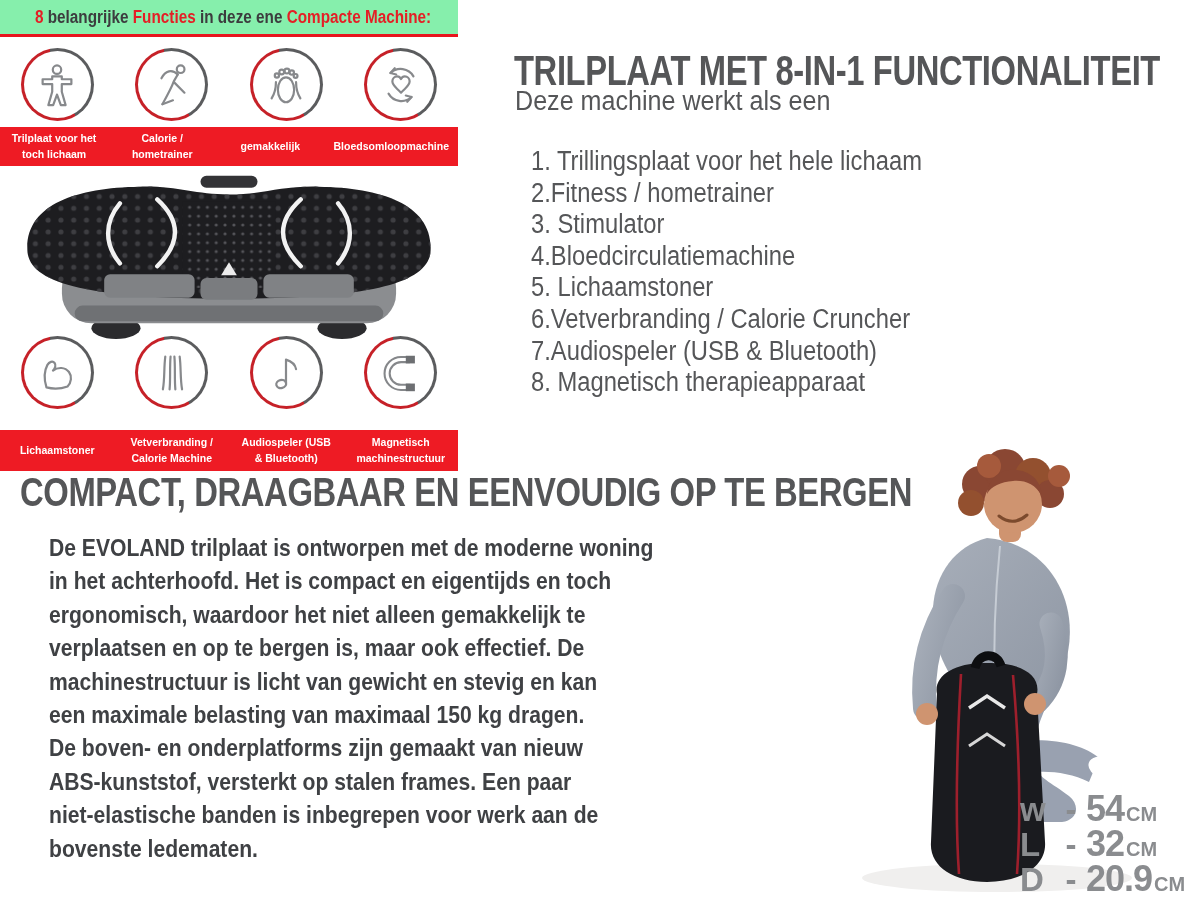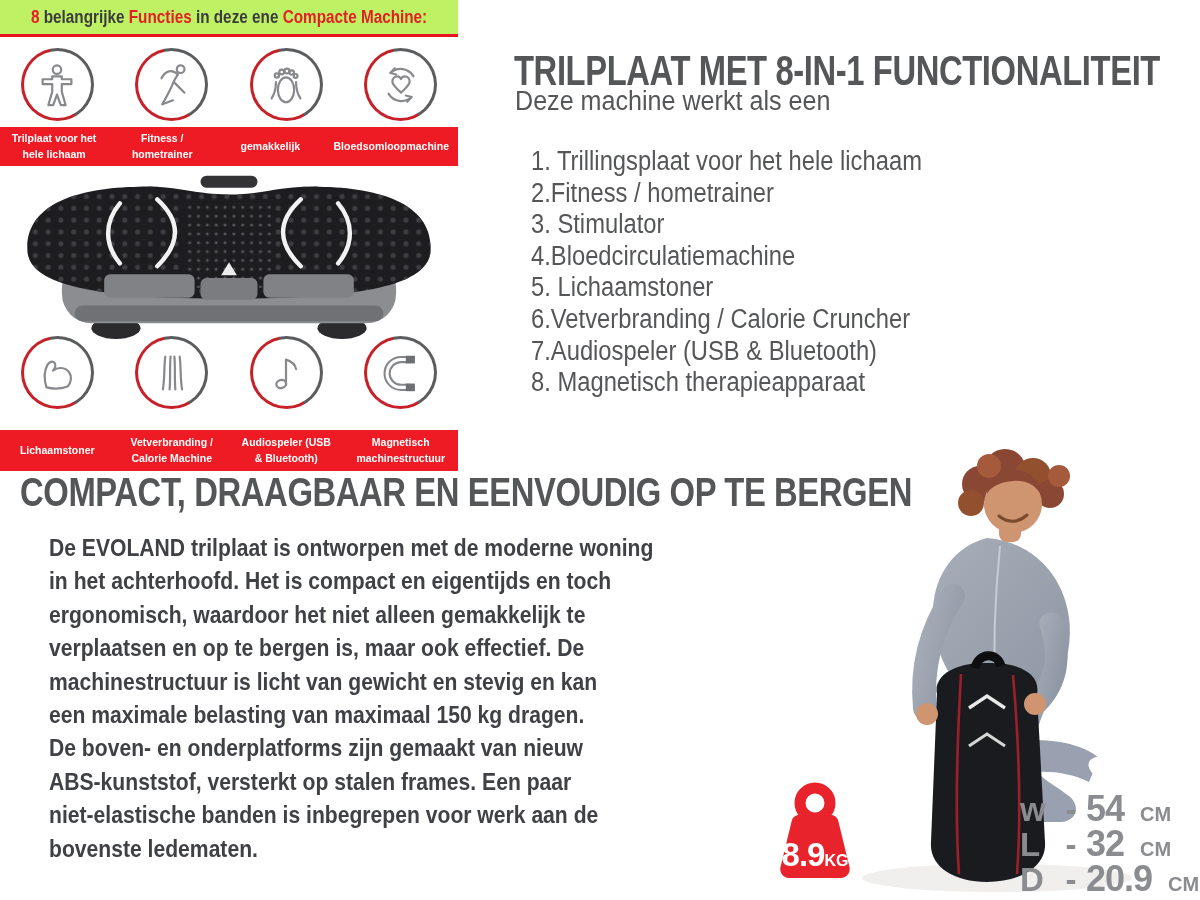--- a/index.html
+++ b/index.html
@@ -1,22 +1,22 @@
 <!DOCTYPE html>
 <html><head>
 <meta charset="utf-8">
 <style>
   html,body{margin:0;padding:0;background:#fff;}
   .canvas{position:relative;width:1200px;height:900px;background:#ffffff;overflow:hidden;
           font-family:"Liberation Sans",sans-serif;color:#57585a;}
 
   
   .panel{position:absolute;left:0;top:0;width:458px;height:447px;background:#fff;}
-  .panel-header{position:absolute;left:0;top:0;width:458px;height:34px;background:#bef264;
-                border-bottom:3px solid #e8141e;display:flex;align-items:center;justify-content:center;}
+  .panel-header{position:absolute;left:0;top:0;width:458px;height:34px;background:#86efac;
+                border-bottom:3px solid #e8141e;display:flex;align-items:center;justify-content:flex-start;}
   .hdr{font-size:18px;font-weight:bold;color:#3c3c3e;white-space:nowrap;
        transform:scaleX(.85);transform-origin:center;}
   .hdr .red{color:#e51e25;}
   .icons-row{position:absolute;left:0;width:458px;display:flex;}
   .row-top{top:48px;}
   .row-bottom{top:336px;}
   .fn-cell{flex:1;display:flex;justify-content:center;}
   .ring{width:73px;height:73px;border-radius:50%;
         background:conic-gradient(from 150deg,#c62128 0 55%,#5b5c5e 55% 100%);
         display:flex;align-items:center;justify-content:center;}
@@ -50,21 +50,21 @@
   .kettlebell{position:absolute;left:760px;top:782px;width:112px;height:106px;}
   .kb-text{position:absolute;left:0;top:54px;width:110px;text-align:center;color:#fff;font-weight:bold;}
   .kb-value{font-size:33px;letter-spacing:-1px;}
   .kb-unit{font-size:16px;}
 
   .dims{position:absolute;left:1020px;top:788px;}
   .dim-row{display:flex;align-items:baseline;height:35px;font-weight:bold;color:#8a8c8f;}
   .dim-label{font-size:33px;width:36px;}
   .dim-dash{font-size:33px;width:30px;text-align:center;}
   .dim-value{font-size:36px;letter-spacing:-1px;}
-  .dim-unit{font-size:20px;margin-left:16px;}
+  .dim-unit{font-size:20px;margin-left:2px;}
 </style>
 </head>
 <body>
 
 <div class="canvas">
 
   <section class="panel">
     <div class="panel-header">
       <span class="hdr"><span class="red">8</span><span> belangrijke </span><span class="red">Functies</span><span> in deze ene </span><span class="red">Compacte Machine:</span></span>
     </div>
@@ -118,22 +118,22 @@
           <path d="M17.5 6.5 L13 11.5 L19 13"></path>
           <path d="M11 33 A15.5 15.5 0 0 0 35 36.5"></path>
           <path d="M30.5 41.5 L35 36.5 L29 35"></path>
         </svg>
       </div>
           </div>
         </div>
     </div>
 
     <div class="banner banner-top">
-      <div class="banner-cell">Trilplaat voor het hele lichaam</div>
-      <div class="banner-cell">Fitness / hometrainer</div>
+      <div class="banner-cell">Trilplaat voor het toch lichaam</div>
+      <div class="banner-cell">Calorie / hometrainer</div>
       <div class="banner-cell">gemakkelijk</div>
       <div class="banner-cell">Bloedsomloopmachine</div>
     </div>
 
     <div class="plate-wrap">
       <svg viewBox="0 0 430 175" width="428" height="172">
         <defs>
           <pattern id="pdots" width="13" height="12" patternUnits="userSpaceOnUse">
               <circle cx="5" cy="5" r="2.6" fill="#3e3e42"></circle>
             </pattern>
@@ -273,27 +273,20 @@
       <path d="M124 228 C120 298 118 372 122 428" stroke="#9e1f2c" stroke-width="2.6" fill="none"></path>
       <path d="M176 229 C182 298 184 372 180 428" stroke="#9e1f2c" stroke-width="2.6" fill="none"></path>
       <path d="M132 262 L150 250 L168 262" stroke="#e9e9e9" stroke-width="3.4" fill="none"></path>
       <path d="M132 300 L150 288 L168 300" stroke="#d7d7d7" stroke-width="3" fill="none"></path>
       <path d="M138 222 C142 206 160 206 164 220" stroke="#0d0e10" stroke-width="9" fill="none"></path>
       <circle cx="90" cy="268" r="11" fill="#cf9470"></circle>
       <circle cx="198" cy="258" r="11" fill="#cf9470"></circle>
     </svg>
   </div>
 
-  <div class="kettlebell">
-    <svg viewBox="0 0 110 104" width="110" height="104">
-      <circle cx="55" cy="21" r="15" fill="none" stroke="#e8232b" stroke-width="11"></circle>
-      <path d="M39 33 H71 C74.5 33 77.5 35.5 78.3 39 L89.5 85 C90.8 90.5 86.6 96 80.9 96 H29.1 C23.4 96 19.2 90.5 20.5 85 L31.7 39 C32.5 35.5 35.5 33 39 33 Z" fill="#e8232b"></path>
-    </svg>
-    <div class="kb-text"><span class="kb-value">8.9</span><span class="kb-unit">KG</span></div>
-  </div>
 
   <div class="dims">
     <div class="dim-row">
       <span class="dim-label">w</span>
       <span class="dim-dash">-</span>
       <span class="dim-value">54</span>
       <span class="dim-unit">CM</span>
     </div>
     <div class="dim-row">
       <span class="dim-label">L</span>

